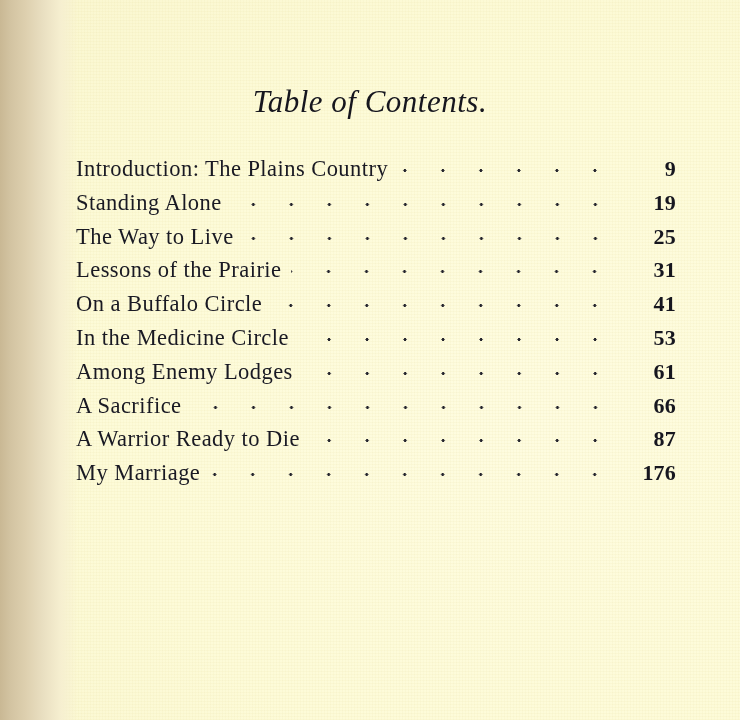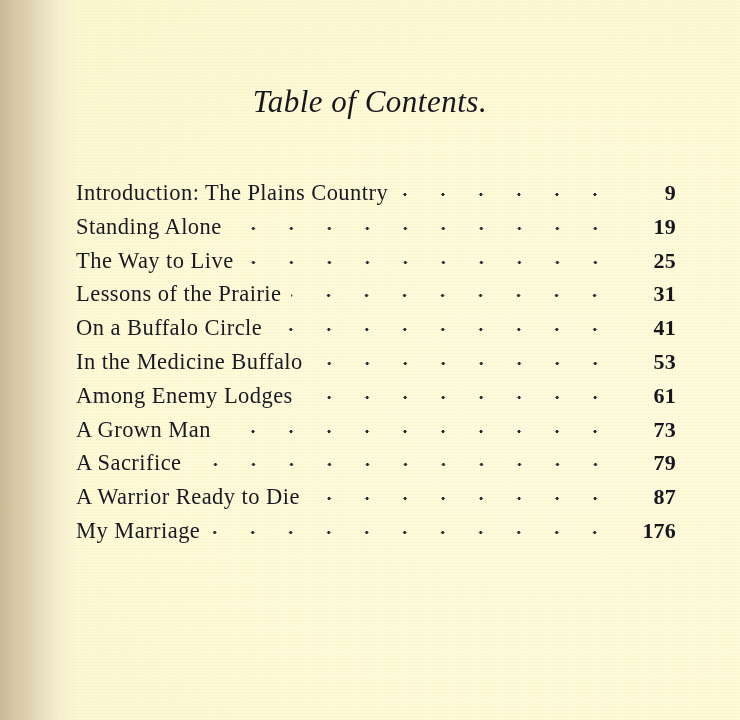--- a/index.html
+++ b/index.html
@@ -94,21 +94,20 @@
     color: #1a1a22;
   }
 
   .toc-chapter {
     font-size: 22.5px;
     line-height: 1;
     letter-spacing: 0.45px;
     white-space: nowrap;
     color: #191923;
     flex: 0 0 auto;
-    margin-top: 24px;
   }
 
   .toc-leader {
     flex: 1 1 auto;
     position: relative;
     height: 1em;
     margin: 0 6px 0 10px;
     overflow: hidden;
   }
 
@@ -169,38 +168,33 @@
         <span class="toc-chapter">Lessons of the Prairie</span>
         <span class="toc-leader"></span>
         <span class="toc-page">31</span>
       </div>
       <div class="toc-row">
         <span class="toc-chapter">On a Buffalo Circle</span>
         <span class="toc-leader"></span>
         <span class="toc-page">41</span>
       </div>
       <div class="toc-row">
-        <span class="toc-chapter">In the Medicine Buffalo</span>
+        <span class="toc-chapter">In the Medicine Circle</span>
         <span class="toc-leader"></span>
         <span class="toc-page">53</span>
       </div>
       <div class="toc-row">
         <span class="toc-chapter">Among Enemy Lodges</span>
         <span class="toc-leader"></span>
         <span class="toc-page">61</span>
       </div>
       <div class="toc-row">
-        <span class="toc-chapter">A Grown Man</span>
-        <span class="toc-leader"></span>
-        <span class="toc-page">73</span>
-      </div>
-      <div class="toc-row">
         <span class="toc-chapter">A Sacrifice</span>
         <span class="toc-leader"></span>
-        <span class="toc-page">79</span>
+        <span class="toc-page">66</span>
       </div>
       <div class="toc-row">
         <span class="toc-chapter">A Warrior Ready to Die</span>
         <span class="toc-leader"></span>
         <span class="toc-page">87</span>
       </div>
       <div class="toc-row">
         <span class="toc-chapter">My Marriage</span>
         <span class="toc-leader"></span>
         <span class="toc-page">176</span>

